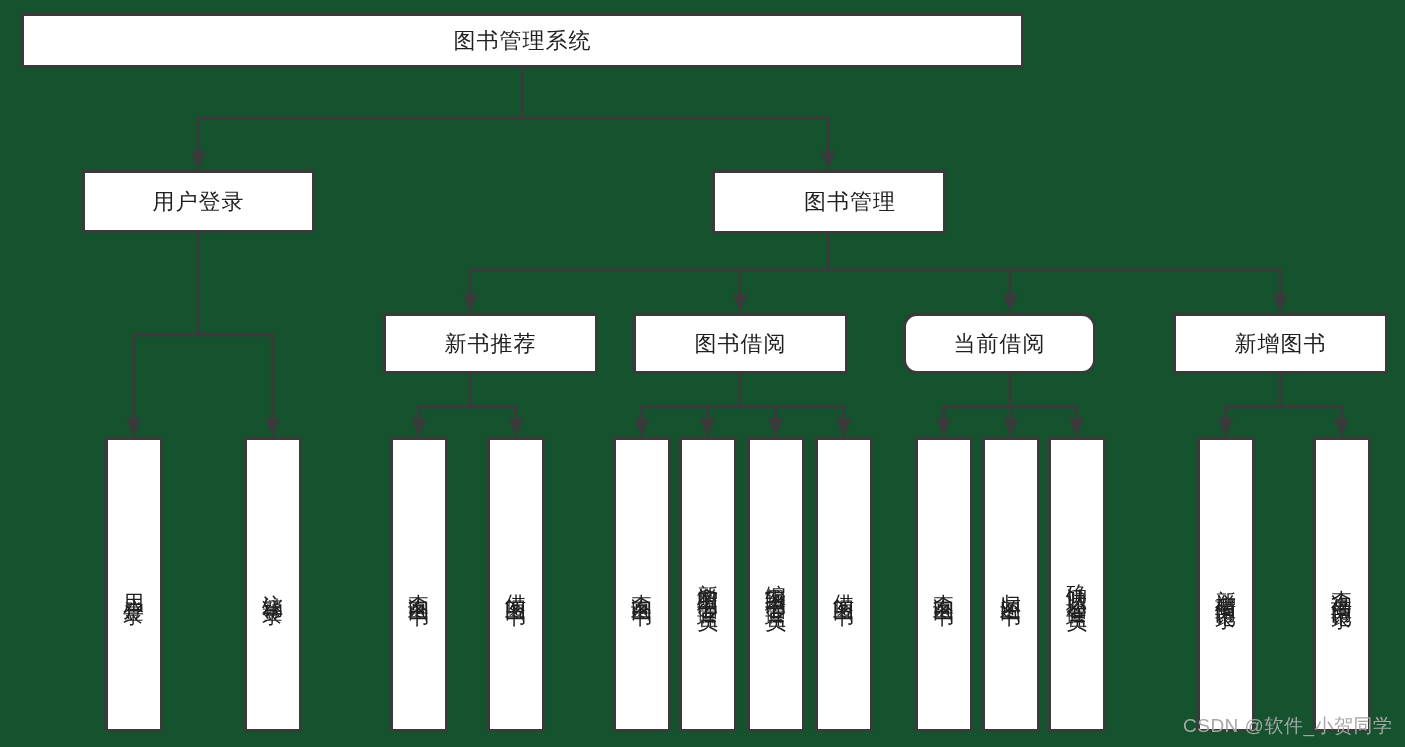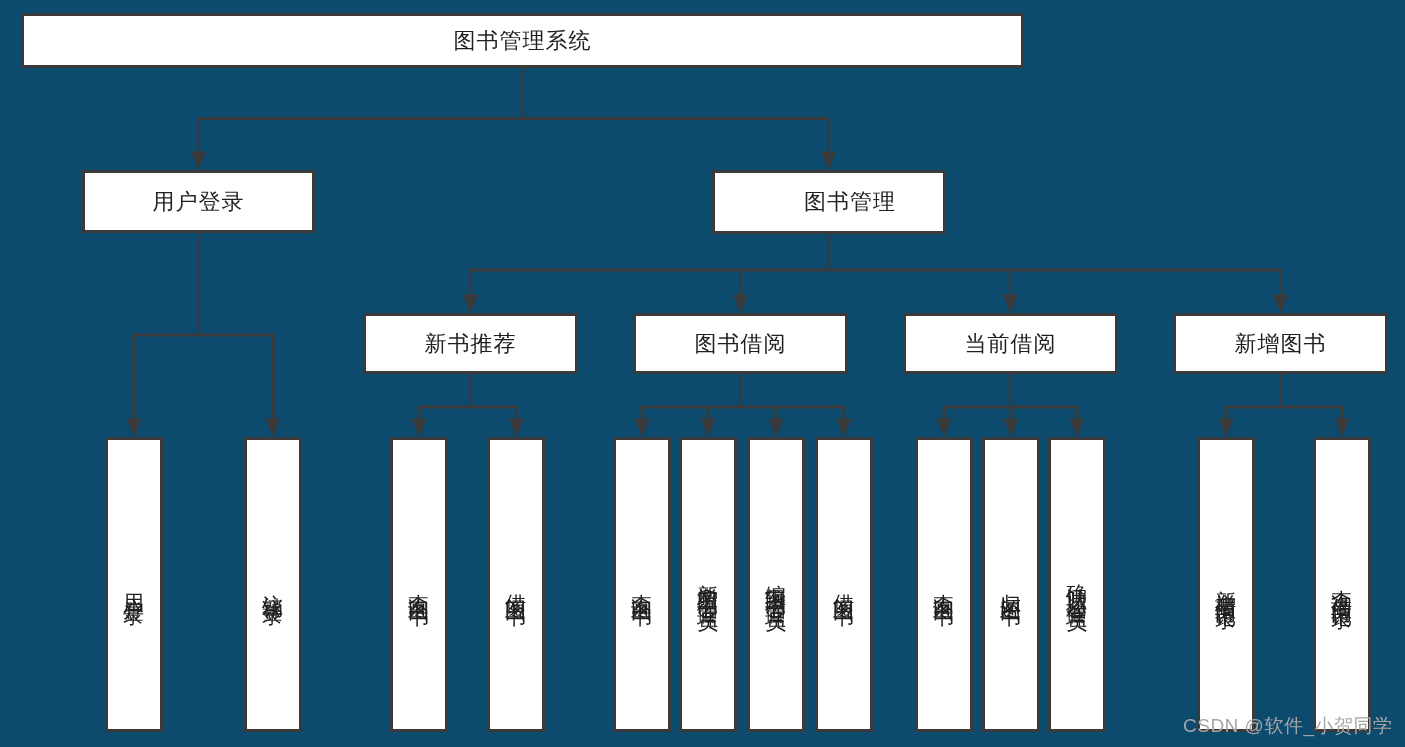--- a/index.html
+++ b/index.html
@@ -5,21 +5,21 @@
   html, body {
     margin: 0;
     padding: 0;
     background: #ffffff;
     font-family: "Liberation Sans", "DejaVu Sans", sans-serif;
   }
   #stage {
     position: relative;
     width: 1405px;
     height: 747px;
-    background: #0c4a6e;
+    background: #14532d;
     overflow: hidden;
   }
   #connectors {
     position: absolute;
     left: 0; top: 0;
     width: 1405px;
     height: 747px;
     z-index: 1;
   }
   .box {
@@ -104,23 +104,23 @@
     <path class="stroke" d="M1280.5 373 V407 M1226 407 H1342 M1226 405.5 V420 M1342 405.5 V420"></path>
     <polygon class="arrowhead" points="1218.5,418.5 1233.5,418.5 1226,437"></polygon>
     <polygon class="arrowhead" points="1334.5,418.5 1349.5,418.5 1342,437"></polygon>
   </svg>
 
   <div class="box hbox" style="left:21px; top:13px; width:1003px; height:55px;">图书管理系统</div>
 
   <div class="box hbox" style="left:82px; top:170px; width:233px; height:63px;">用户登录</div>
   <div class="box hbox" style="left:712px; top:170px; width:234px; height:64px;padding-left:42px;">图书管理</div>
 
-  <div class="box hbox" style="left:363px; top:313px; width:215px; height:61px;">新书推荐</div>
+  <div class="box hbox" style="left:383px; top:313px; width:215px; height:61px;">新书推荐</div>
   <div class="box hbox" style="left:633px; top:313px; width:215px; height:61px;text-align:center;">图书借阅</div>
-  <div class="box hbox" style="left:903px; top:313px; width:215px; height:61px;">当前借阅</div>
+  <div class="box hbox" style="left:903px; top:313px; width:193px; height:61px;border-radius:14px;">当前借阅</div>
   <div class="box hbox" style="left:1173px; top:313px; width:215px; height:61px;">新增图书</div>
 
   <div class="box vbox" style="left:105px; top:437px; width:58px; height:295px;">用户登录</div>
   <div class="box vbox" style="left:244px; top:437px; width:58px; height:295px;">注销登录</div>
 
   <div class="box vbox" style="left:390px; top:437px; width:58px; height:295px;">查询图书</div>
   <div class="box vbox" style="left:487px; top:437px; width:58px; height:295px;">借阅图书</div>
 
   <div class="box vbox" style="left:613px; top:437px; width:58px; height:295px;">查询图书</div>
   <div class="box vbox" style="left:679px; top:437px; width:58px; height:295px;">新增图书（管理员）</div>

